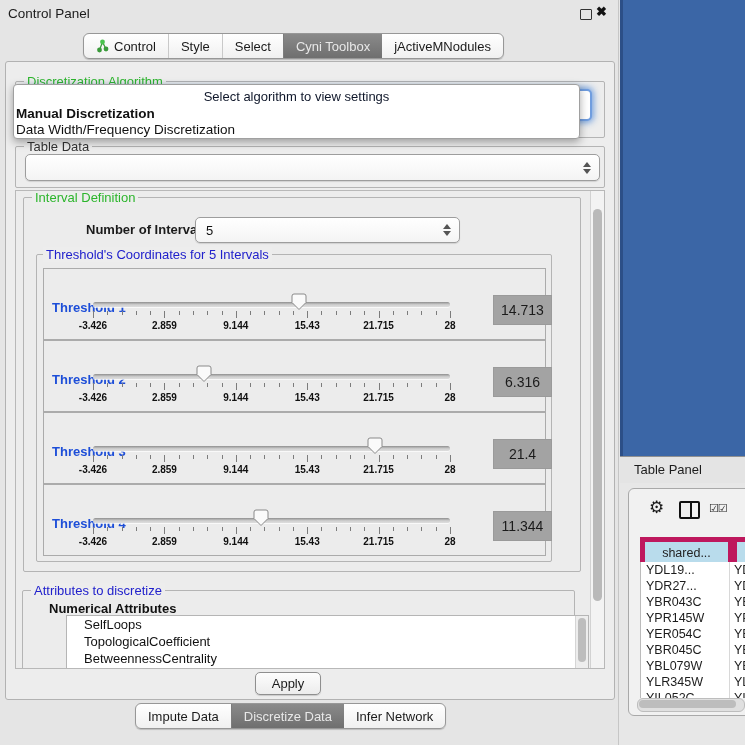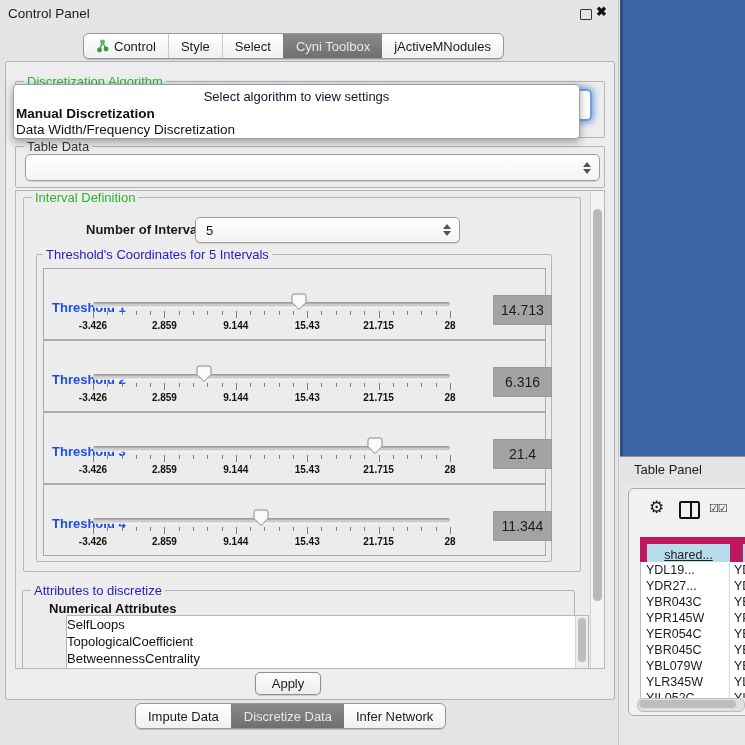--- a/index.html
+++ b/index.html
@@ -67,21 +67,21 @@
   .sl-ticks span.major{height:7px;}
   .tick-labels{position:absolute;left:49px;top:51px;width:357px;height:12px;}
   .tick-labels span{position:absolute;transform:translateX(-50%);font-size:10px;font-weight:bold;color:#111;white-space:nowrap;}
   .sl-thumb{position:absolute;top:24px;width:16px;height:18px;}
   .thr-field{position:absolute;left:429px;top:26px;width:57px;height:28px;background:#a3a3a3;border:1px solid #9a9a9a;
              font-size:14px;display:flex;align-items:center;justify-content:center;margin-left:20px;}
 
   
   #attr-sub{position:absolute;left:26px;top:10px;font-size:13px;font-weight:bold;color:#111;}
   #attr-list{position:absolute;left:43px;top:24px;width:521px;height:56px;background:#fff;border:1px solid #b5b5b5;overflow:hidden;}
-  .attr-item{font-size:13px;line-height:17px;color:#111;white-space:nowrap;}
+  .attr-item{font-size:13px;line-height:17px;color:#111;white-space:nowrap;margin-left:17px;}
   #attr-scroll{position:absolute;right:0;top:0;bottom:0;width:12px;background:#ededed;border-left:1px solid #d5d5d5;}
   #attr-thumb{position:absolute;left:2px;top:2px;width:8px;height:44px;border-radius:4px;background:#bdbdbd;}
 
   #apply-btn{position:absolute;left:249px;top:610px;width:64px;height:21px;border:1px solid #8f8f8f;border-radius:5px;
              background:linear-gradient(#fdfdfd,#ececec);font-size:13px;display:flex;align-items:center;justify-content:center;
              box-shadow:0 1px 1px rgba(0,0,0,.15);}
 
   
   #net-frame{position:absolute;left:620px;top:0;width:125px;height:456px;background:var(--frame-blue);
              border-left:3px solid #2c4f87;}
@@ -89,22 +89,22 @@
   #tp-bar{position:absolute;left:620px;top:456px;width:125px;height:26px;background:#e4e4e4;border-top:1px solid #909090;}
   #tp-title{position:absolute;left:14px;top:5px;font-size:13px;color:#1c1c1c;}
 
   #table-card{position:absolute;left:628px;top:488px;width:130px;height:226px;background:#f1f1f1;
               border:1px solid #a9a9a9;border-radius:6px;}
   #gear-icon{position:absolute;left:20px;top:8px;font-size:17px;color:#1a1a1a;font-family:"DejaVu Sans",sans-serif;}
   #col-icon{position:absolute;left:50px;top:12px;width:17px;height:14px;border:2px solid #111;border-radius:2px;}
   #col-icon i{position:absolute;left:50%;top:0;bottom:0;width:2px;background:#111;}
   #check-icons{position:absolute;left:80px;top:13px;font-size:11px;letter-spacing:-1px;color:#222;font-family:"DejaVu Sans",sans-serif;}
   #tbl-head{position:absolute;left:11px;top:48px;display:flex;}
-  .th{height:23px;line-height:23px;background:var(--header-blue);border:7px solid #be185d;margin-right:-1px;
-      font-size:12.5px;color:#222;text-align:center;white-space:nowrap;overflow:hidden;text-decoration:underline;}
+  .th{height:23px;line-height:23px;background:var(--header-blue);border:5px solid #be185d;margin-right:-1px;
+      font-size:12.5px;color:#222;text-align:center;white-space:nowrap;overflow:hidden;}
   #tbl-body{position:absolute;left:11px;top:73px;width:170px;height:136px;background:#fff;border-left:1px solid #bbb;overflow:hidden;}
   .tr{display:flex;height:16px;line-height:16px;}
   .td{font-size:12.5px;color:#1c1c1c;white-space:nowrap;overflow:hidden;}
   .td.c1{width:83px;padding-left:5px;border-right:1px solid #d8d8d8;}
   .td.c2{padding-left:4px;}
   #hscroll{position:absolute;left:8px;top:209px;width:106px;height:12px;background:#e0e0e0;border:1px solid #bdbdbd;border-radius:6px;}
   #hthumb{position:absolute;left:1px;top:1px;width:97px;height:8px;border-radius:4px;background:#bdbdbd;}
 </style>
 </head>
 <body>

